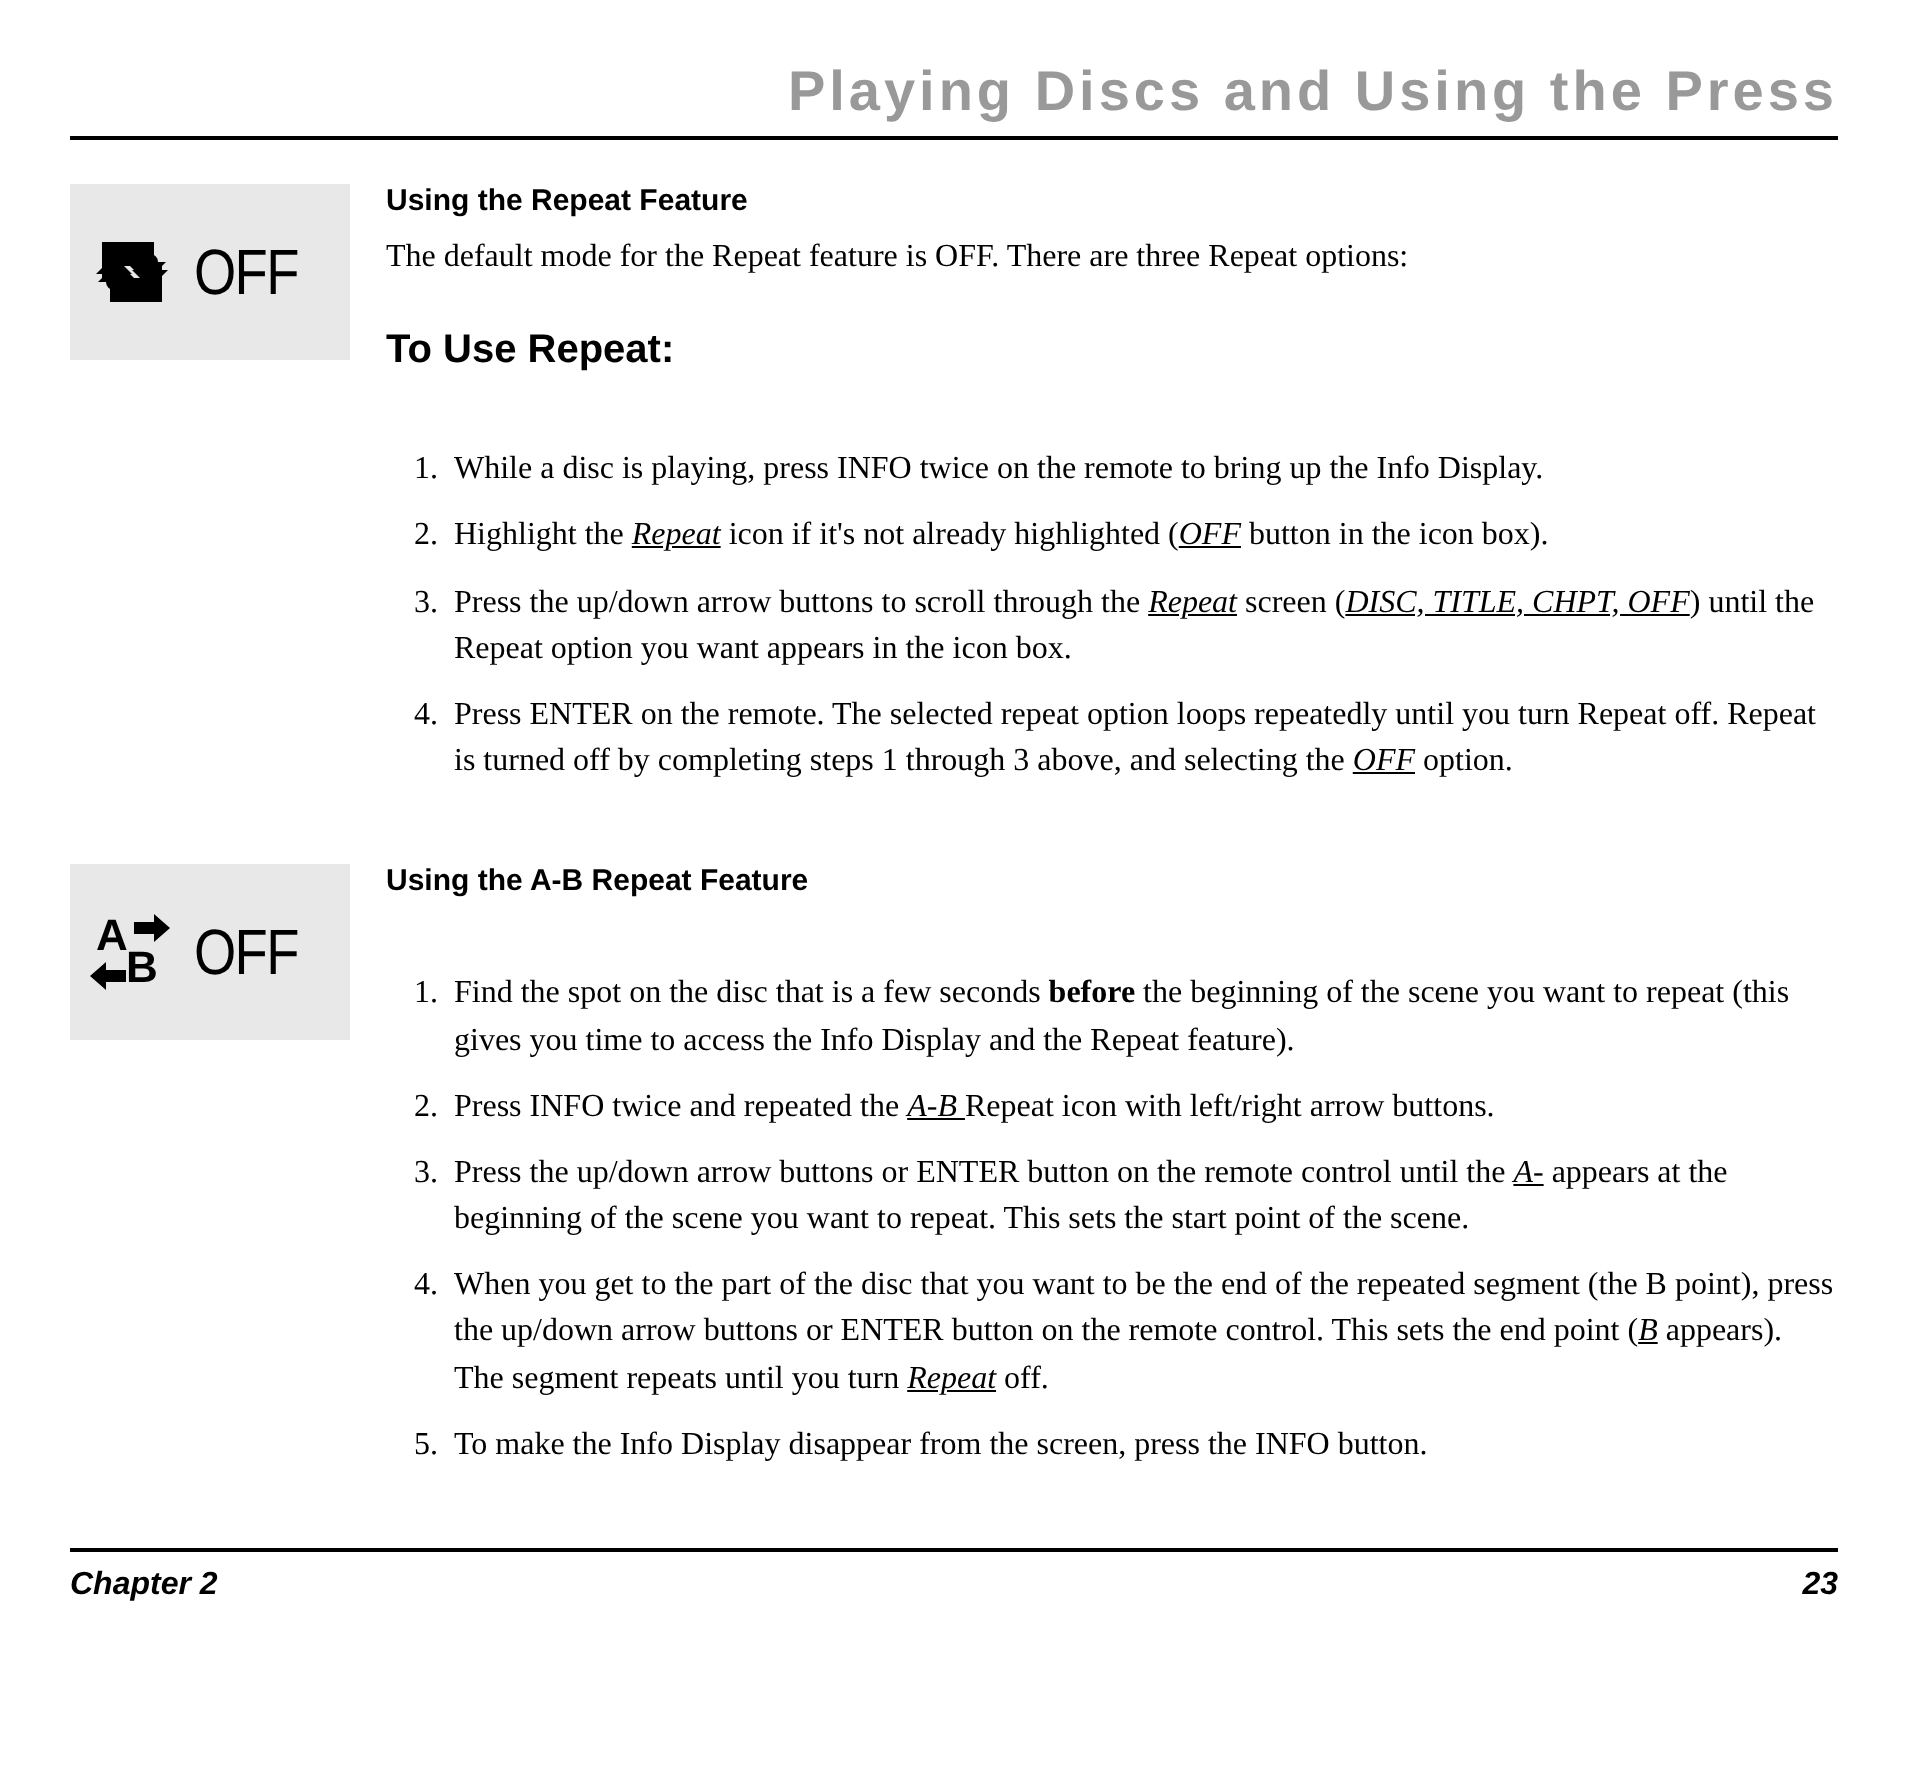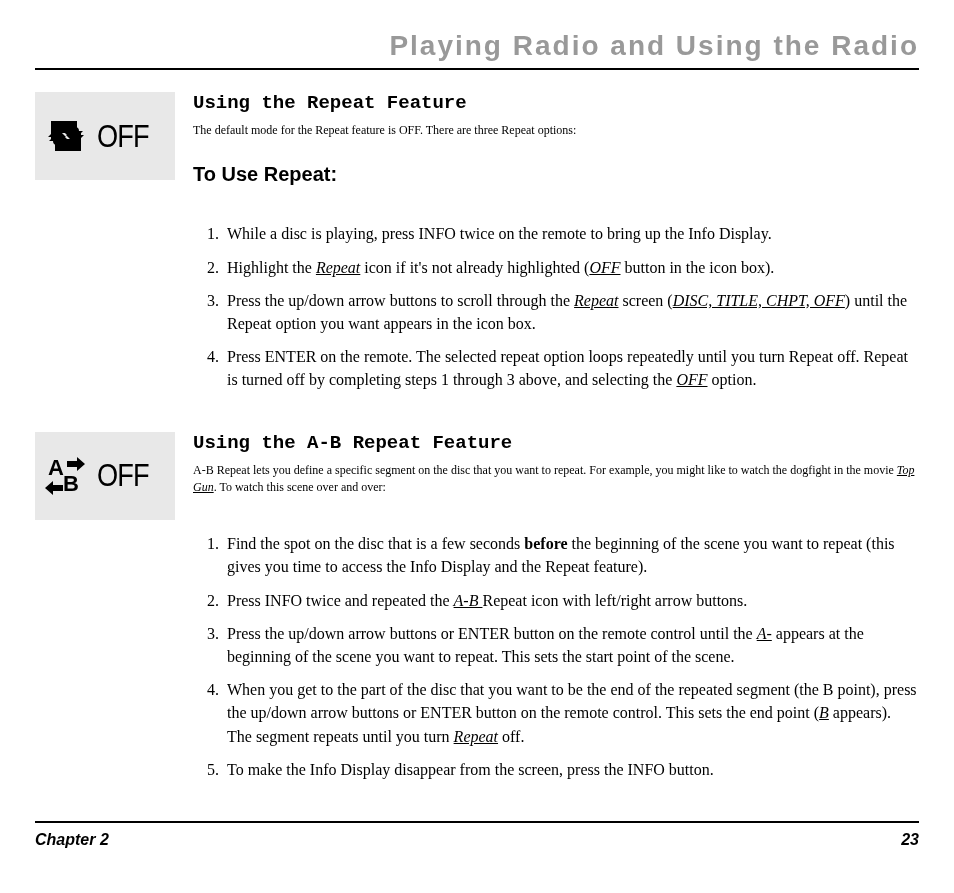--- a/index.html
+++ b/index.html
@@ -38,34 +38,34 @@
     font-family: Arial, Helvetica, sans-serif;
     font-weight: 400;
     font-size: 32px;
     letter-spacing: -1px;
     color: #000;
     font-stretch: condensed;
     transform: scaleX(0.85);
     transform-origin: left;
   }
   h2.section {
-    font-family: Liberation Mono, monospace;
+    font-family: Liberation Sans, sans-serif;
     font-weight: 700;
-    font-size: 19px;
+    font-size: 15px;
     margin-bottom: 8px;
   }
   h3.sub {
     font-family: Verdana, Geneva, sans-serif;
     font-weight: 700;
     font-size: 20px;
     margin-top: 24px;
     margin-bottom: 6px;
   }
   p.intro {
-    font-size: 12px;
+    font-size: 16px;
     line-height: 1.45;
     margin-bottom: 12px;
   }
   ul.bullets, ol.steps {
     padding-left: 30px;
     font-size: 16px;
     line-height: 1.45;
   }
   ul.bullets li { margin-bottom: 10px; padding-left: 4px; }
   ol.steps li { margin-bottom: 10px; padding-left: 4px; }
@@ -76,21 +76,21 @@
     display: flex; justify-content: space-between;
     font-family: Verdana, Geneva, sans-serif;
     font-style: italic;
     font-weight: 700;
     font-size: 16px;
   }
 </style>
 </head>
 <body>
 
-<div class="page-title">Playing Radio and Using the Radio</div>
+<div class="page-title">Playing Discs and Using the Press</div>
 <hr class="hr-top">
 
 <div class="content">
   <div class="icon-col">
     <div class="icon-box">
       <svg width="46" height="46" viewBox="0 0 46 46">
         <path d="M 8 14 L 8 10 L 34 10 L 34 20 L 40 20 L 30 30 L 20 20 L 26 20 L 26 18 L 14 18 L 14 28 L 8 28 Z" fill="#000" transform="translate(0,-2)"></path>
         <path d="M 38 32 L 38 36 L 12 36 L 12 26 L 6 26 L 16 16 L 26 26 L 20 26 L 20 28 L 32 28 L 32 18 L 38 18 Z" fill="#000" transform="translate(0,2)"></path>
         <rect x="6" y="12" width="30" height="6" fill="none"></rect>
         <g fill="#000">
@@ -123,21 +123,20 @@
         <text x="5" y="22" font-family="Arial" font-weight="900" font-size="22" fill="#000">A</text>
         <text x="20" y="38" font-family="Arial" font-weight="900" font-size="22" fill="#000">B</text>
         <path d="M 24 8 h 10 l 0 -4 l 8 7 l -8 7 l 0 -4 h -10 z" fill="#000"></path>
         <path d="M 20 38 h -10 l 0 4 l -8 -7 l 8 -7 l 0 4 h 10 z" fill="#000"></path>
       </svg>
       <span class="icon-label">OFF</span>
     </div>
   </div>
   <div class="text-col">
     <h2 class="section">Using the A-B Repeat Feature</h2>
-    <p class="intro"><span>A-B Repeat lets you define a specific segment on the disc that you want to repeat. For example, you might like to watch the dogfight in the movie </span><span class="italic">Top Gun</span><span>. To watch this scene over and over:</span></p>
     <ol class="steps">
       <li><span>Find the spot on the disc that is a few seconds </span><span class="bold">before</span><span> the beginning of the scene you want to repeat (this gives you time to access the Info Display and the Repeat feature).</span></li>
       <li><span>Press INFO twice and repeated the </span><span class="italic">A-B </span><span> Repeat icon with left/right arrow buttons.</span></li>
       <li><span>Press the up/down arrow buttons or ENTER button on the remote control until the </span><span class="italic">A-</span><span> appears at the beginning of the scene you want to repeat. This sets the start point of the scene.</span></li>
       <li><span>When you get to the part of the disc that you want to be the end of the repeated segment (the B point), press the up/down arrow buttons or ENTER button on the remote control.  This sets the end point (</span><span class="italic">B</span><span> appears). The segment repeats until you turn </span><span class="italic">Repeat</span><span> off.</span></li>
       <li>To make the Info Display disappear from the screen, press the INFO button.</li>
     </ol>
   </div>
 </div>
 

